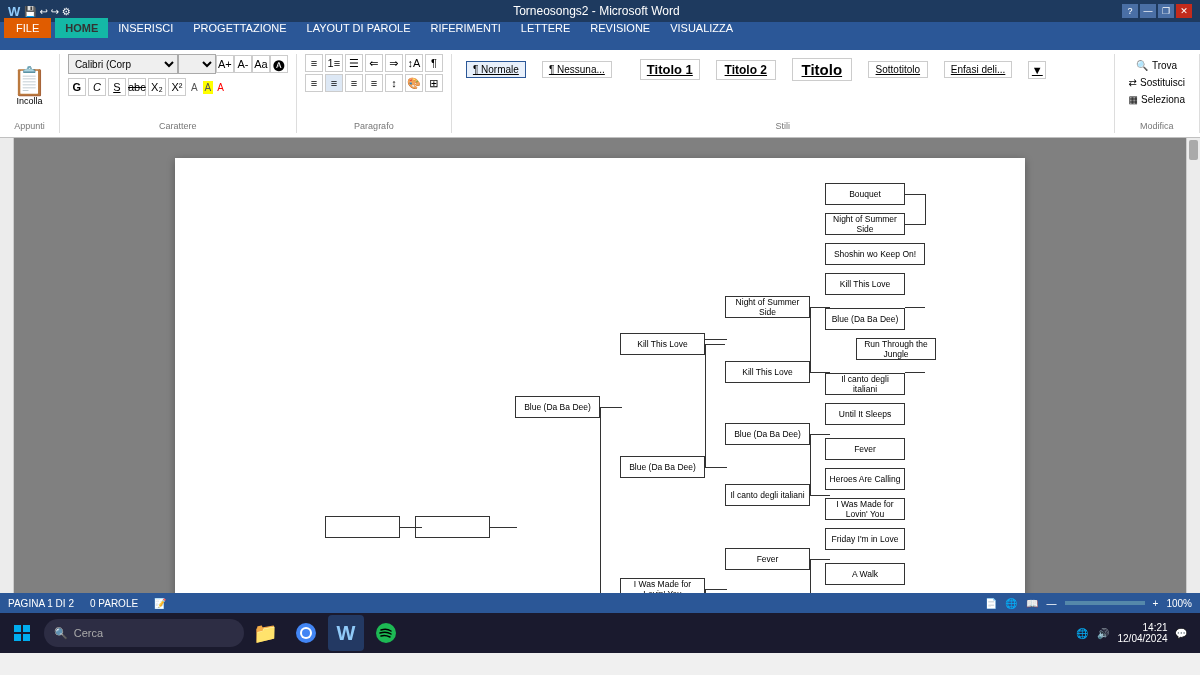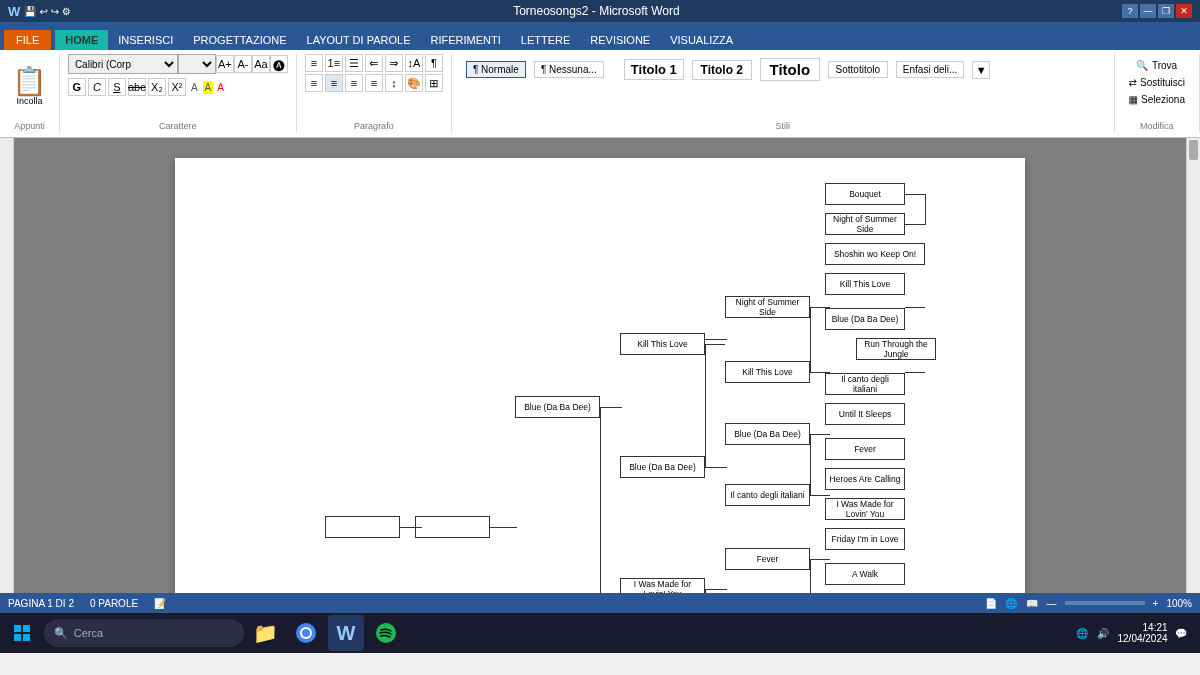--- a/index.html
+++ b/index.html
@@ -19,21 +19,21 @@
     .title-bar-center { flex: 1; text-align: center; }
     .title-bar-controls { display: flex; gap: 2px; }
     .tb-btn { width: 16px; height: 14px; background: #4a6fa5; border: none; color: white; font-size: 9px; cursor: pointer; display: flex; align-items: center; justify-content: center; }
 
     
     .ribbon-tabs {
       height: 28px;
       background: #2b5797;
       display: flex;
       align-items: flex-end;
-      padding: 0 0 0 4px;
+      padding: 0 0 12px 4px;
     }
     .ribbon-tab {
       padding: 4px 10px;
       font-size: 11px;
       color: white;
       cursor: pointer;
       background: transparent;
       border: none;
     }
     .ribbon-tab.active {
@@ -110,21 +110,21 @@
       width: 28px;
     }
 
     .format-row { display: flex; align-items: center; gap: 2px; margin-top: 2px; }
     .fmt-btn { width: 18px; height: 18px; font-size: 11px; border: 1px solid #ccc; background: white; cursor: pointer; display: flex; align-items: center; justify-content: center; }
     .fmt-btn.bold { font-weight: bold; }
     .fmt-btn.italic { font-style: italic; }
 
     
     .styles-group { flex: 1; overflow: hidden; }
-    .styles-content { display: flex; gap: 8px; align-items: center; padding: 4px 6px; flex-wrap: nowrap; overflow: hidden; }
+    .styles-content { display: flex; gap: 16px; align-items: center; padding: 4px 6px; flex-wrap: nowrap; overflow: hidden; text-decoration: underline; }
     .style-item {
       border: 1px solid #ccc;
       padding: 2px 6px;
       font-size: 10px;
       cursor: pointer;
       white-space: nowrap;
       min-width: 60px;
       text-align: center;
     }
     .style-item.active { border-color: #2b5797; background: #e8f0fb; }

